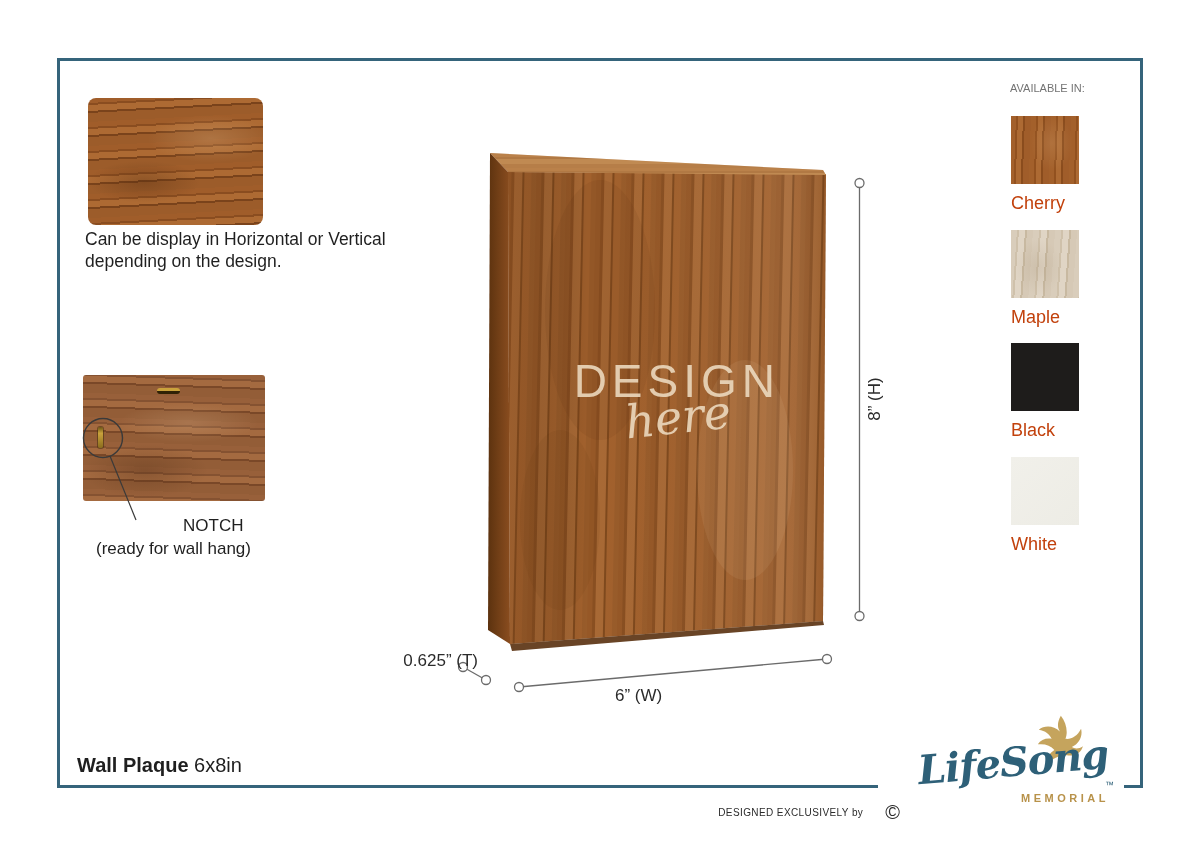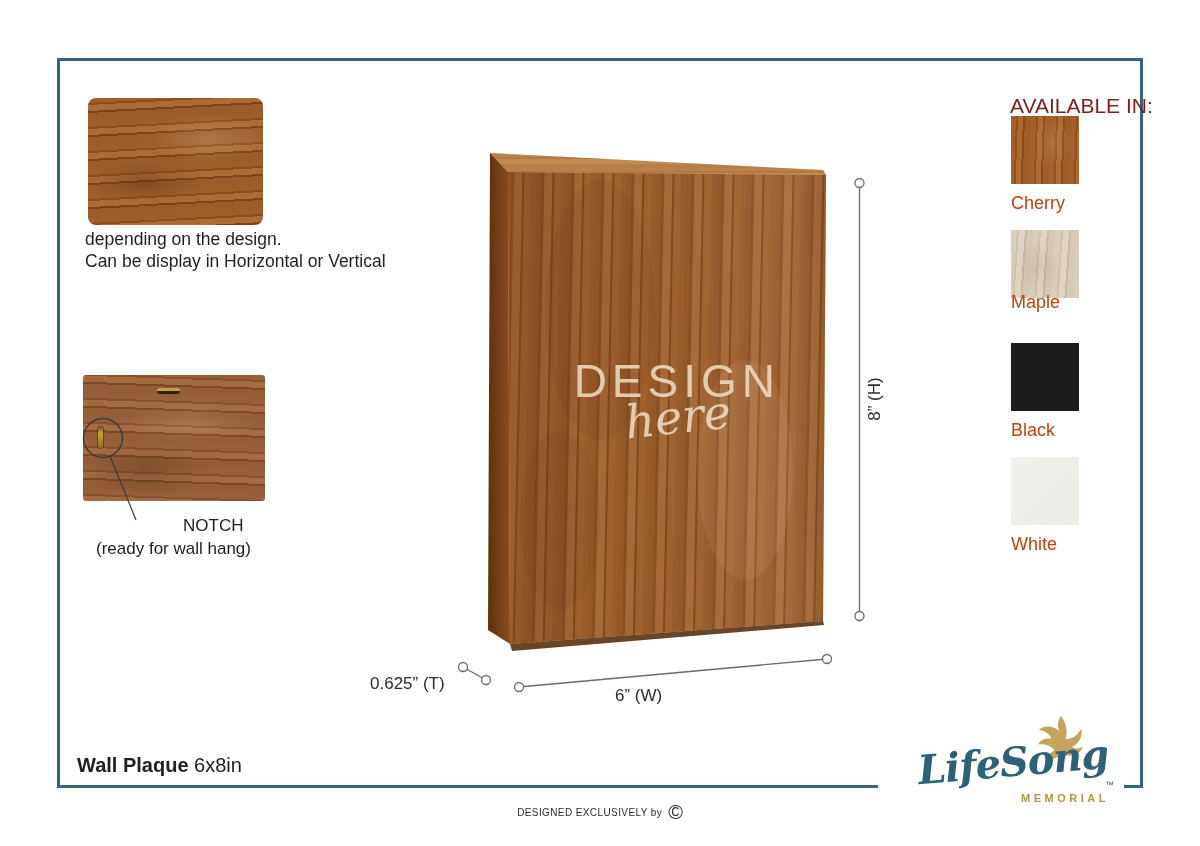--- a/index.html
+++ b/index.html
@@ -51,41 +51,41 @@
   .here-word{
     left:598px;top:390px;width:160px;text-align:center;z-index:2;
     font-family:"DejaVu Serif",serif;font-style:italic;
     font-size:46px;color:rgba(235,216,190,.9);transform:rotate(-6deg);
   }
 
   
   .dim{font-size:17px;color:#2b2b2b;z-index:2;}
   .dim-h{left:836px;top:389px;width:78px;height:20px;line-height:20px;text-align:center;transform:rotate(-90deg);}
   .dim-w{left:615px;top:686px;width:120px;text-align:left;}
-  .dim-t{left:370px;top:674px;width:108px;text-align:left;}
-
-  
-  .avail-title{left:1010px;top:94px;font-size:21px;color:#7f1d1d;z-index:2;}
+  .dim-t{left:370px;top:651px;width:108px;text-align:right;}
+
+  
+  .avail-title{left:1010px;top:82px;font-size:11px;color:#737373;z-index:2;}
   .swatch{width:68px;height:68px;z-index:2;}
   .sw-label{font-size:18px;color:#c2410c;z-index:2;}
   .sw-cherry{background:
       radial-gradient(ellipse 30px 40px at 60% 40%, rgba(255,220,170,.14), rgba(255,220,170,0) 70%),
       repeating-linear-gradient(92deg,#a3602b 0 5px,#92511f 5px 7px,#ad6a33 7px 12px,#8a4c1d 12px 14px,#a05d2a 14px 20px);}
   .sw-maple{background:
       radial-gradient(ellipse 34px 40px at 40% 55%, rgba(120,95,60,.12), rgba(120,95,60,0) 70%),
       repeating-linear-gradient(94deg,#d9cdbb 0 6px,#cfc1ab 6px 8px,#e0d5c5 8px 14px,#c8b9a1 14px 16px,#d6c9b6 16px 22px);}
   .sw-black{background:#1e1c1b;}
   .sw-white{background:linear-gradient(135deg,#f1f0ea,#edece5);}
 
   
   .product{left:77px;top:754px;font-size:20px;z-index:2;}
   .product b{font-weight:bold;}
   .copyright{
-    left:300px;top:802px;width:600px;display:flex;justify-content:center;align-items:center;
-    gap:6px;z-index:2;color:#2b2b2b;
+    left:300px;top:802px;width:600px;display:flex;justify-content:flex-end;align-items:center;
+    gap:22px;z-index:2;color:#2b2b2b;
   }
   .copy-small{font-size:10px;letter-spacing:.4px;font-weight:500;}
   .copy-sym{font-size:20px;font-weight:300;line-height:20px;}
   .copy-main{font-size:18px;}
 
   
   .brand{left:893px;top:712px;width:250px;height:110px;z-index:4;}
   .brand-script{
     position:absolute;left:10px;top:26px;width:220px;text-align:center;
     font-family:"DejaVu Serif",serif;font-style:italic;font-weight:bold;
@@ -101,22 +101,22 @@
   svg.overlay{position:absolute;left:0;top:0;z-index:2;pointer-events:none;}
 </style>
 </head>
 <body>
 
 <div class="abs frame"></div>
 <div class="abs logo-gap"></div>
 
 <div class="abs thumb1 wood-front-thumb"></div>
 <div class="abs caption">
+  <div>Can be display in Horizontal or Vertical</div>
   <div>depending on the design.</div>
-  <div>Can be display in Horizontal or Vertical</div>
 </div>
 
 <div class="abs thumb2 wood-back-thumb">
   <div class="abs hang-slot"></div>
   <div class="abs notch-bar"></div>
 </div>
 <div class="abs notch-label">NOTCH</div>
 <div class="abs notch-sub">(ready for wall hang)</div>
 
 <svg class="overlay" width="1200" height="846" viewBox="0 0 1200 846">
@@ -193,21 +193,21 @@
 <div class="abs here-word">here</div>
 
 <div class="abs dim dim-h">8” (H)</div>
 <div class="abs dim dim-w">6” (W)</div>
 <div class="abs dim dim-t">0.625” (T)</div>
 
 <div class="abs avail-title">AVAILABLE IN:</div>
 <div class="abs swatch sw-cherry" style="left:1011px;top:116px;"></div>
 <div class="abs sw-label" style="left:1011px;top:193px;">Cherry</div>
 <div class="abs swatch sw-maple" style="left:1011px;top:230px;"></div>
-<div class="abs sw-label" style="left:1011px;top:292px;">Maple</div>
+<div class="abs sw-label" style="left:1011px;top:307px;">Maple</div>
 <div class="abs swatch sw-black" style="left:1011px;top:343px;"></div>
 <div class="abs sw-label" style="left:1011px;top:420px;">Black</div>
 <div class="abs swatch sw-white" style="left:1011px;top:457px;"></div>
 <div class="abs sw-label" style="left:1011px;top:534px;text-align:right;">White</div>
 
 <div class="abs product">
   <b>Wall Plaque</b>
   <span>6x8in</span>
 </div>
 <div class="abs copyright">

